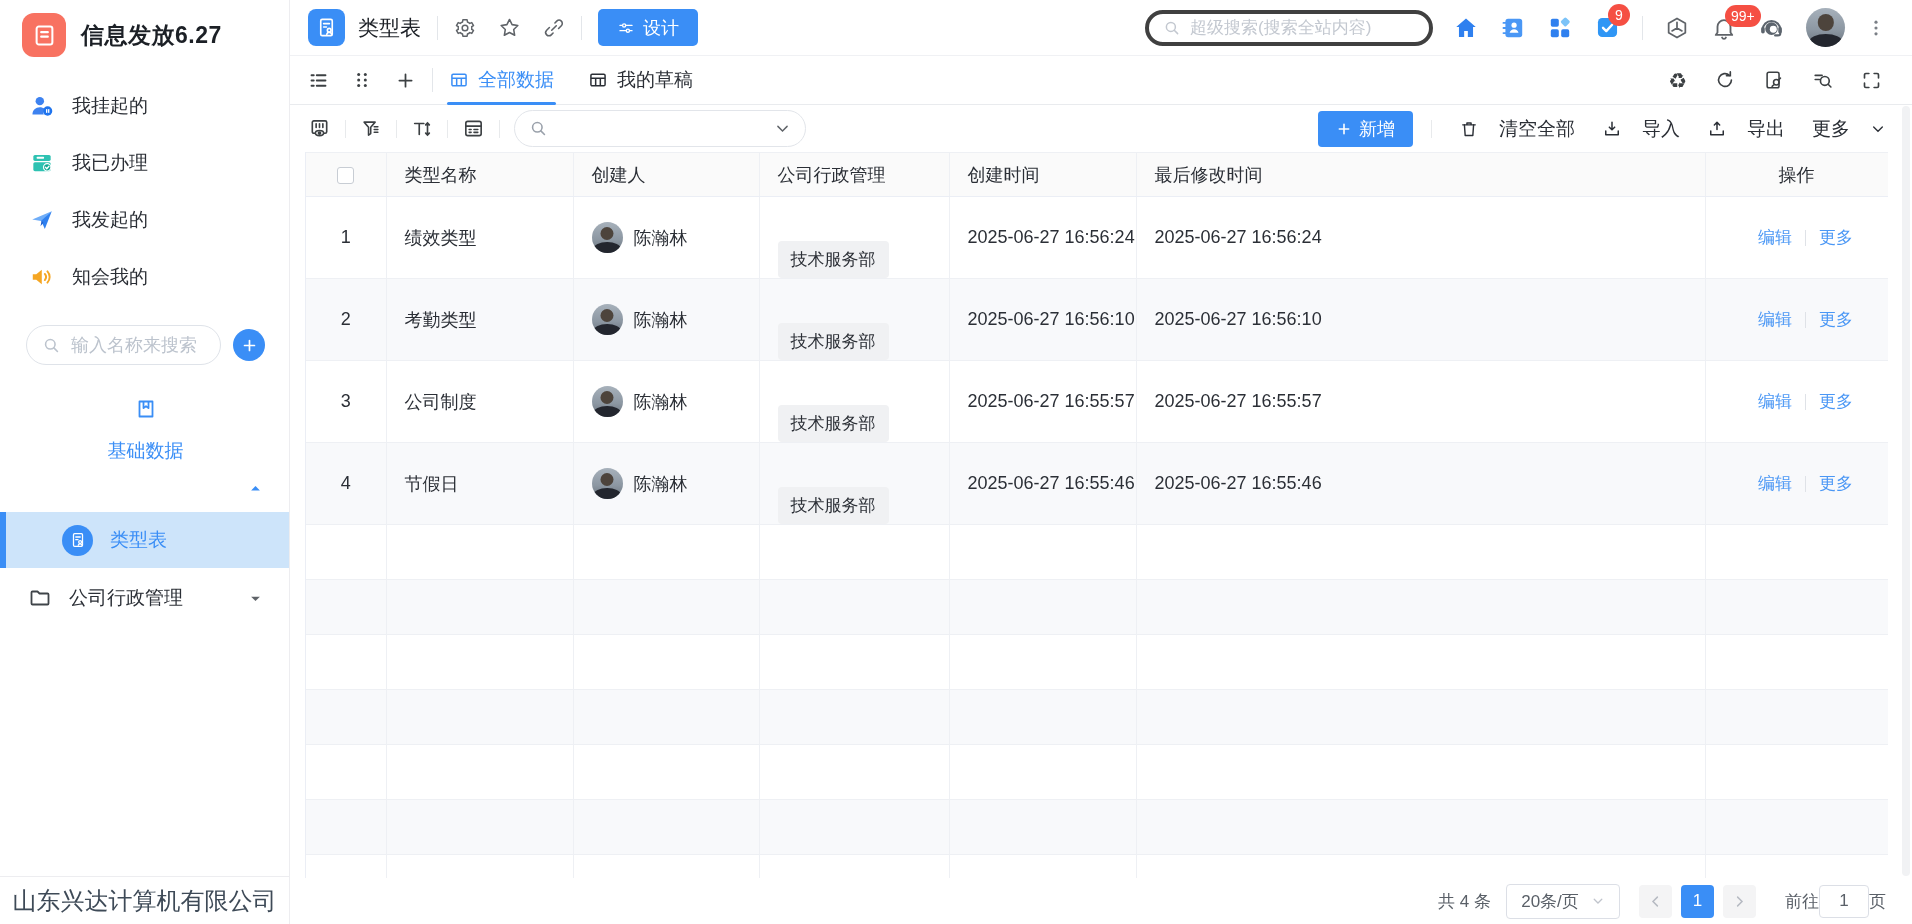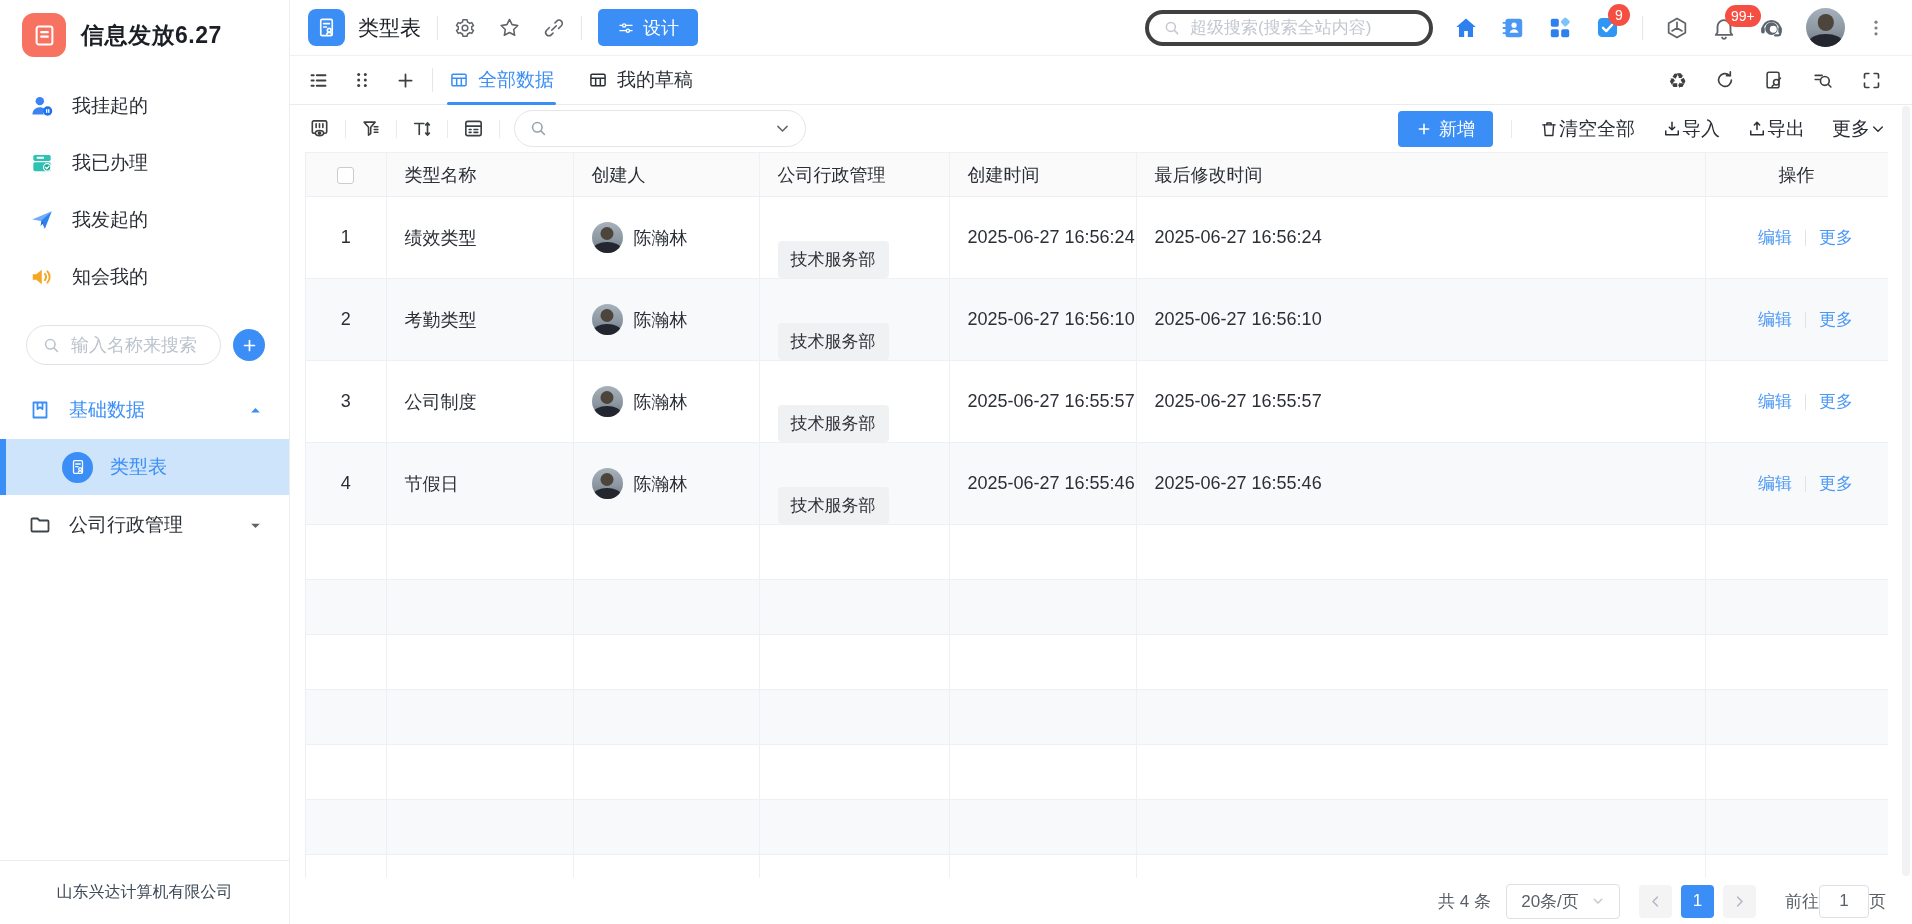--- a/index.html
+++ b/index.html
@@ -13,28 +13,28 @@
   .logo-icon { width:44px; height:44px; border-radius:12px; background:#f87261; display:flex; align-items:center; justify-content:center; flex:0 0 44px; }
   .logo-title { font-size:23px; font-weight:bold; color:#1c2026; letter-spacing:.5px; }
   .side-nav { padding-top:12px; }
   .nav-item { display:flex; align-items:center; gap:17px; padding:15px 28px; font-size:19px; color:#2b2f36; cursor:pointer; }
   .nav-item .ic { width:27px; height:27px; display:flex; align-items:center; justify-content:center; flex:0 0 27px; }
   .nav-badge { margin-left:auto; background:#f75d50; color:#fff; min-width:26px; height:26px; padding:0 6px; border-radius:13px; font-size:15px; display:flex; align-items:center; justify-content:center; }
   .side-search { display:flex; align-items:center; gap:12px; padding:20px 24px 8px 26px; }
   .search-pill { flex:1; height:40px; border:1px solid #dfe3e9; border-radius:20px; display:flex; align-items:center; gap:10px; padding:0 15px; color:#bcc3cd; font-size:18px; background:#fff; }
   .search-pill .ph { white-space:nowrap; overflow:hidden; }
   .add-circle { width:32px; height:32px; border-radius:50%; background:#3a8ef6; color:#fff; display:flex; align-items:center; justify-content:center; flex:0 0 32px; cursor:pointer; }
-  .section-row { display:flex; align-items:center; gap:17px; padding:24px 26px 16px 28px; font-size:19px; color:#3a8ef6; cursor:pointer; }
+  .section-row { display:flex; align-items:center; gap:17px; padding:24px 26px 16px 28px; font-size:19px; color:#3a8ef6; cursor:pointer;flex-direction:column; }
   .section-row .caret { margin-left:auto; display:flex; }
   .tree-selected { position:relative; height:56px; background:#cde4fa; display:flex; align-items:center; gap:17px; padding-left:62px; font-size:19px; color:#3a8ef6; cursor:pointer; }
   .tree-selected::before { content:""; position:absolute; left:0; top:0; bottom:0; width:6px; background:#3a8ef6; }
   .tree-circle { width:31px; height:31px; border-radius:50%; background:#3a8ef6; display:flex; align-items:center; justify-content:center; flex:0 0 31px; }
   .tree-item { display:flex; align-items:center; gap:17px; padding:17px 26px 17px 28px; font-size:19px; color:#2b2f36; cursor:pointer; }
   .tree-item .caret { margin-left:auto; display:flex; }
-  .sidebar-footer { margin-top:auto; border-top:1px solid #ededf0; height:64px; display:flex; align-items:center; justify-content:center; font-size:16px; color:#3e4a57; }
+  .sidebar-footer { margin-top:auto; border-top:1px solid #ededf0; height:48px; display:flex; align-items:center; justify-content:center; font-size:24px; color:#3e4a57; }
 
   
   .main { flex:1; min-width:0; display:flex; flex-direction:column; position:relative; }
 
   .topbar { height:56px; flex:0 0 56px; display:flex; align-items:center; padding:0 26px 0 18px; border-bottom:1px solid #f0f1f4; }
   .app-chip { width:37px; height:37px; border-radius:8px; background:#3a8ef6; display:flex; align-items:center; justify-content:center; flex:0 0 37px; }
   .page-title { font-size:21px; color:#1c2026; font-weight:500; margin-left:13px; white-space:nowrap; }
   .vdiv { width:1px; height:24px; background:#e3e6ea; margin:0 16px; flex:0 0 1px; }
   .tb-icon { color:#5f6368; display:flex; align-items:center; cursor:pointer; }
   .tb-icon + .tb-icon { margin-left:22px; }
@@ -55,21 +55,21 @@
   .tabs-right { margin-left:auto; display:flex; align-items:center; }
   .tabs-right .tb-icon + .tb-icon { margin-left:27px; }
   .glyph-icon { font-size:21px; line-height:1; color:#3c4043; }
 
   .toolbar { height:47px; flex:0 0 47px; display:flex; align-items:center; padding:0 26px 0 18px; }
   .tool-ic { color:#3c4043; display:flex; align-items:center; cursor:pointer; }
   .vdiv2 { width:1px; height:18px; background:#e8eaec; margin:0 14px; flex:0 0 1px; }
   .field-search { width:292px; height:37px; border:1px solid #e2e5ea; border-radius:19px; display:flex; align-items:center; gap:9px; padding:0 14px; color:#c3c8d0; font-size:17px; }
   .field-search .chev { margin-left:auto; color:#5f6368; display:flex; }
   .add-btn { height:36px; padding:0 18px; background:#3a8ef6; color:#fff; border:none; border-radius:4px; display:flex; align-items:center; gap:7px; font-size:18px; cursor:pointer; margin-left:auto; font-family:inherit; }
-  .text-btn { display:flex; align-items:center; gap:0; font-size:19px; color:#2b2f36; margin-left:27px; cursor:pointer; white-space:nowrap; }
+  .text-btn { display:flex; align-items:center; gap:20px; font-size:19px; color:#2b2f36; margin-left:27px; cursor:pointer; white-space:nowrap; }
 
   
   .table-wrap { flex:1; margin:0 24px 0 15px; overflow:hidden; border-left:1px solid #ebeef5; }
   table { width:1582px; border-collapse:collapse; table-layout:fixed; font-size:18px; color:#2b2f36; }
   col.c0{width:80px} col.c1{width:187px} col.c2{width:186px} col.c3{width:190px} col.c4{width:187px} col.c5{width:569px} col.c6{width:183px}
   th { height:44px; background:#fafafa; font-weight:normal; text-align:left; padding:0 0 0 18px; border-top:1px solid #eef0f4; border-bottom:1px solid #ebeef5; border-right:1px solid #eef0f4; font-size:18px; color:#2b2f36; }
   th.center, td.center { text-align:center; padding:0; }
   td { height:55px; border-bottom:1px solid #eef0f4; border-right:1px solid #eef0f4; padding:0 0 0 18px; background:#fff; }
   tr.striped td { background:#f8f9fb; }
   .checkbox { width:17px; height:17px; border:1.5px solid #c8cdd4; border-radius:3px; display:inline-block; background:#fff; vertical-align:middle; cursor:pointer; }

